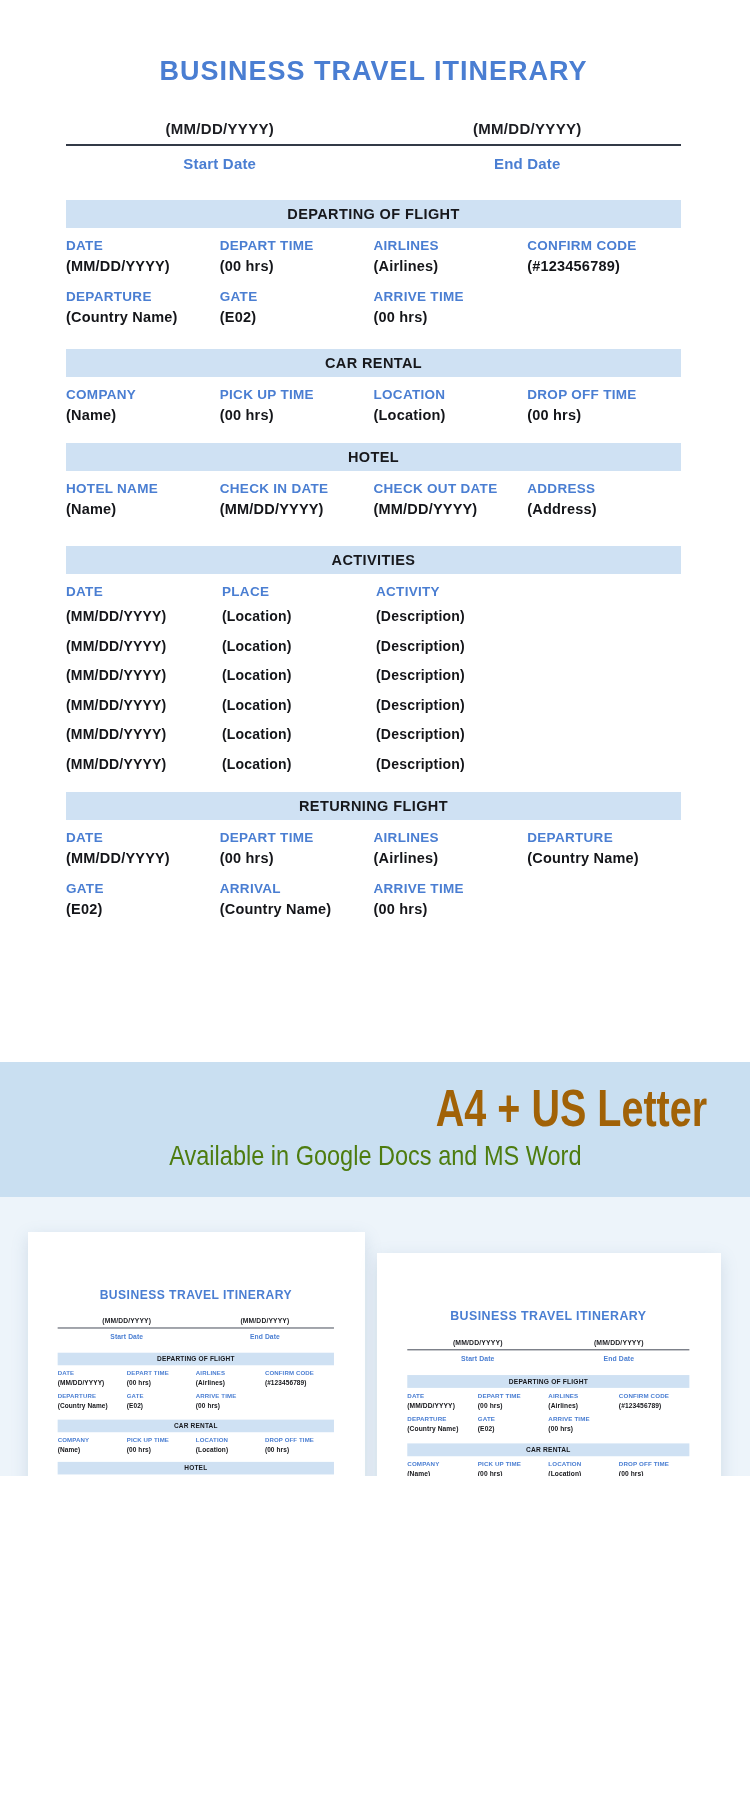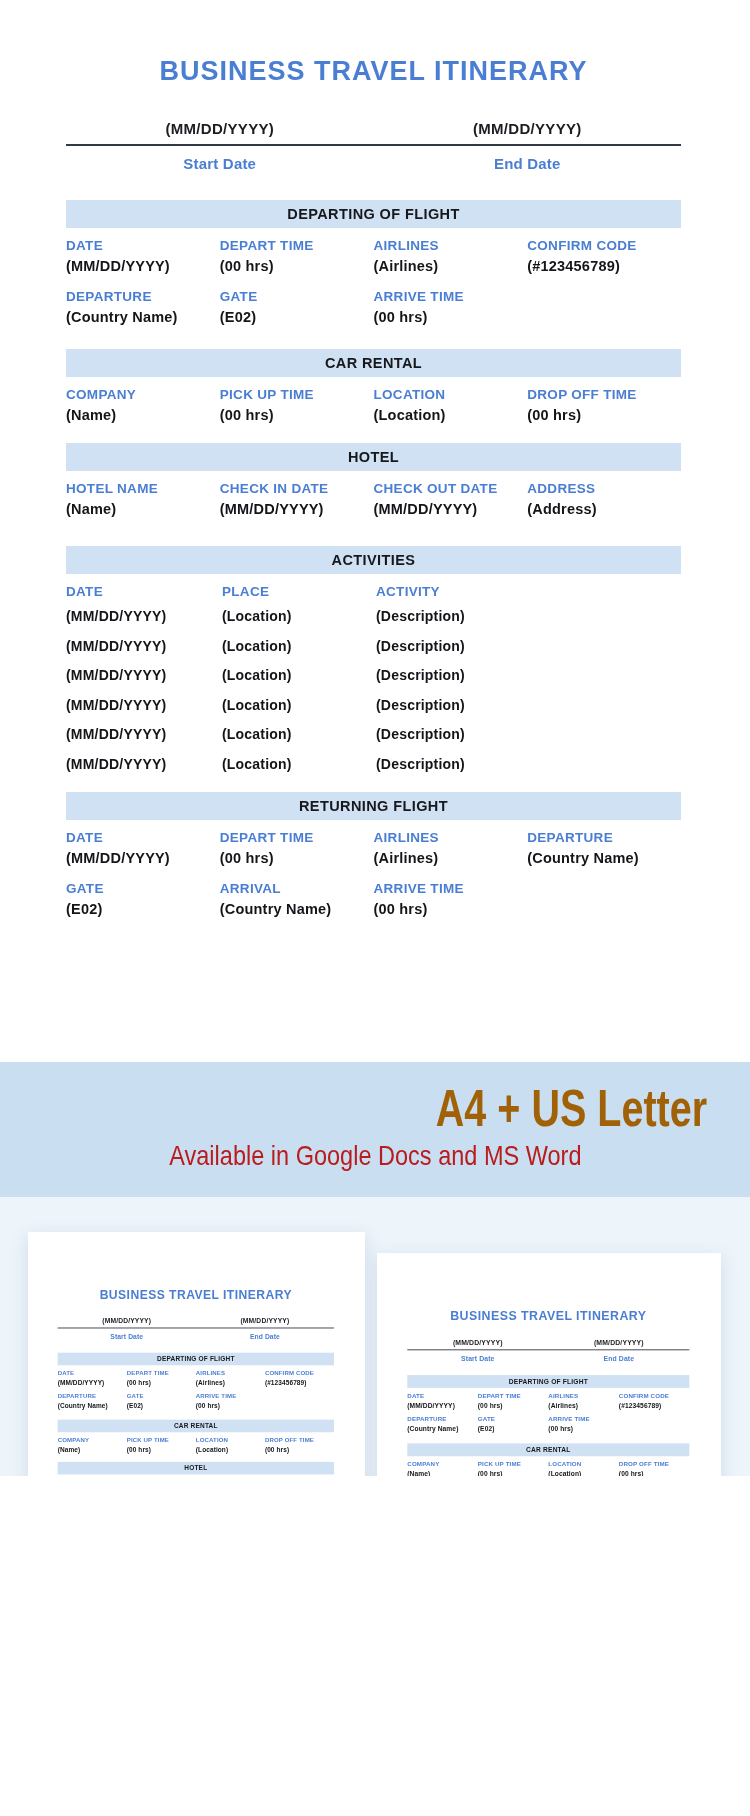--- a/index.html
+++ b/index.html
@@ -62,21 +62,21 @@
   
   .banner {
     position:absolute; left:0; top:1062px; width:750px; height:135px;
     background:#c9dff1; text-align:center;
   }
   .banner-title {
     margin-top:16px;
     font-size:52px; font-weight:bold; color:#a16207;text-align:right;
   }
   .banner-title > span { display:inline-block; transform:scaleX(0.76); transform-origin:center; letter-spacing:0px; }
-  .banner-subtitle { margin-top:2px; font-size:28px; font-weight:400; color:#b91c1c; }
+  .banner-subtitle { margin-top:2px; font-size:28px; font-weight:400; color:#4d7c0f; }
   .banner-subtitle > span { display:inline-block; transform:scaleX(0.84); transform-origin:center; }
 
   
   .preview {
     position:absolute; left:0; top:1197px; width:750px; height:619px;
     background:#edf4fa;
   }
   .thumb {
     position:absolute; background:#ffffff; overflow:hidden;
     box-shadow:0 5px 16px rgba(90,125,160,0.20);

